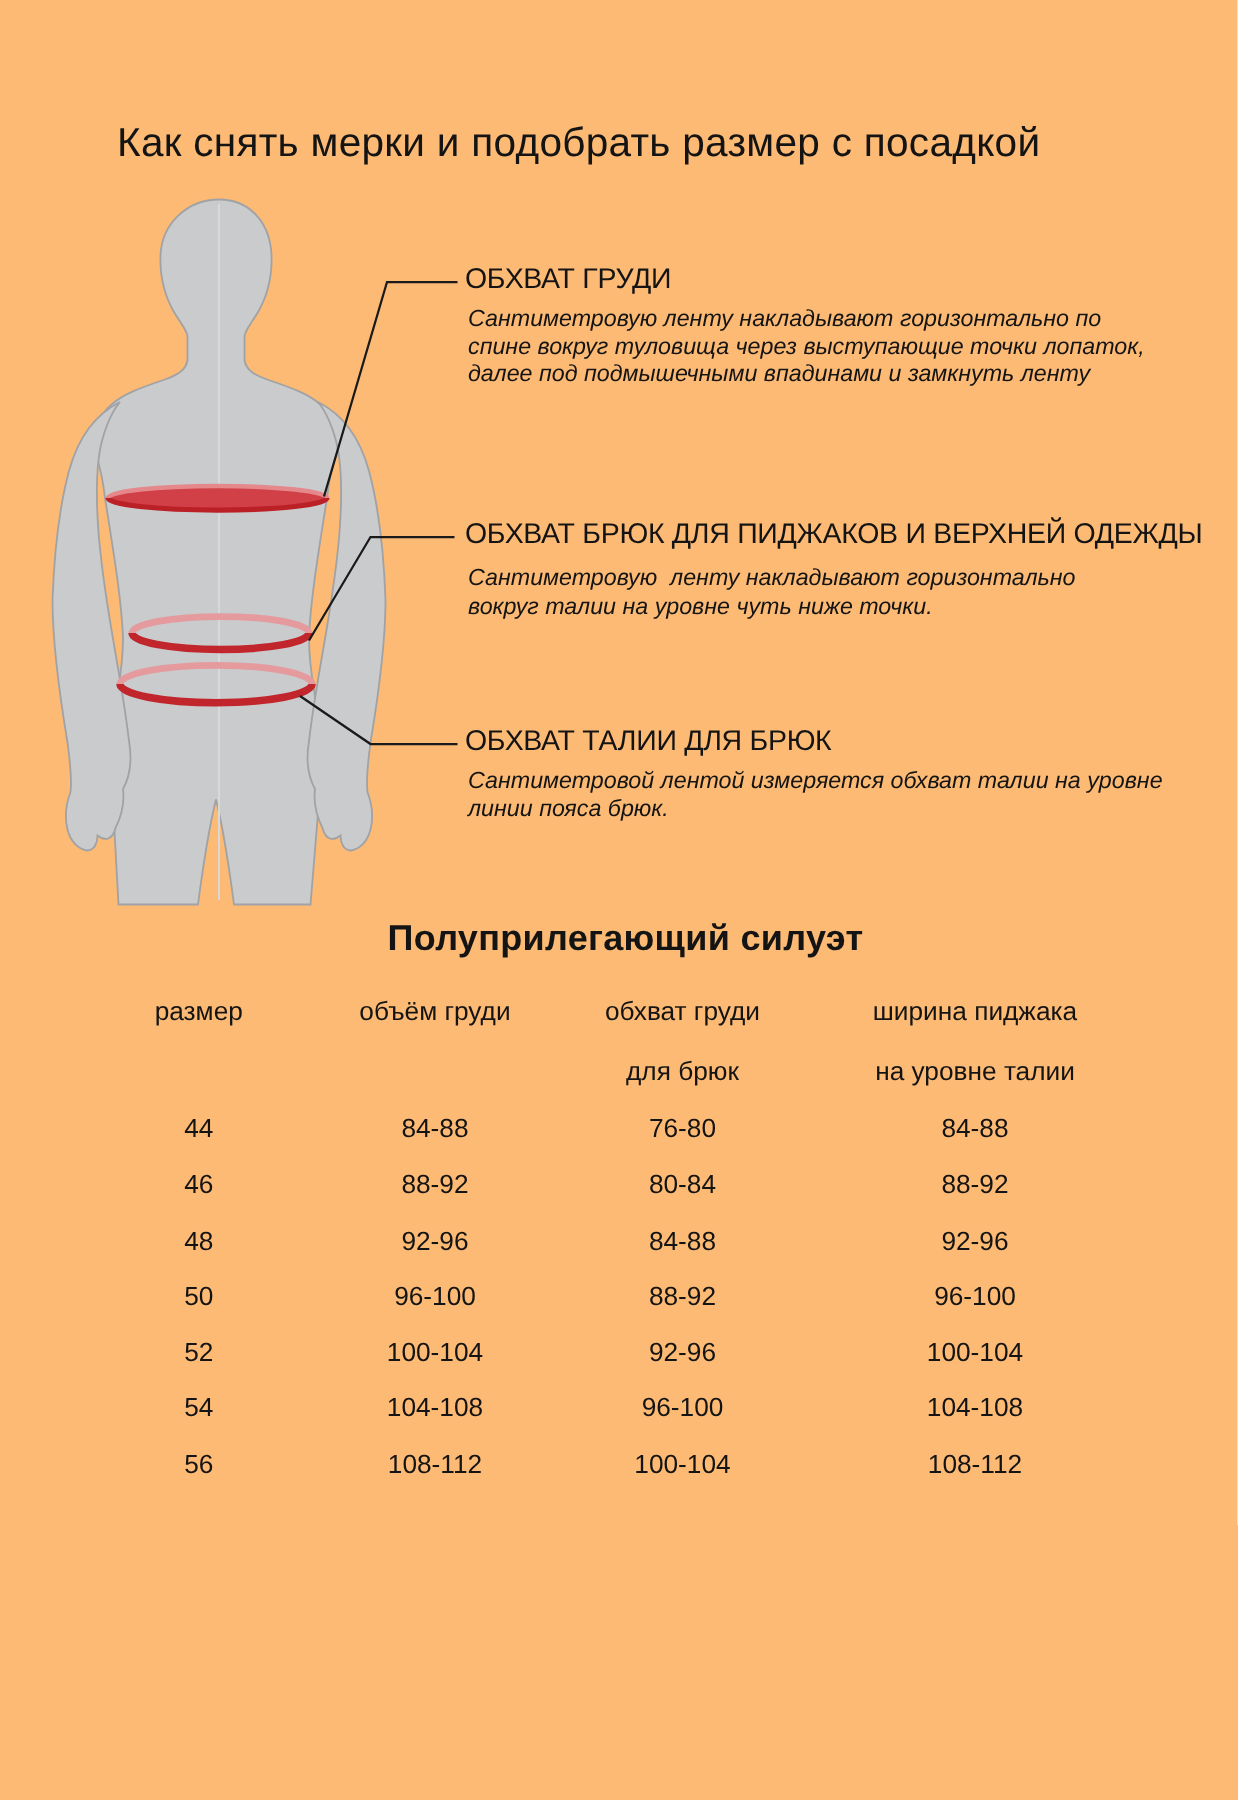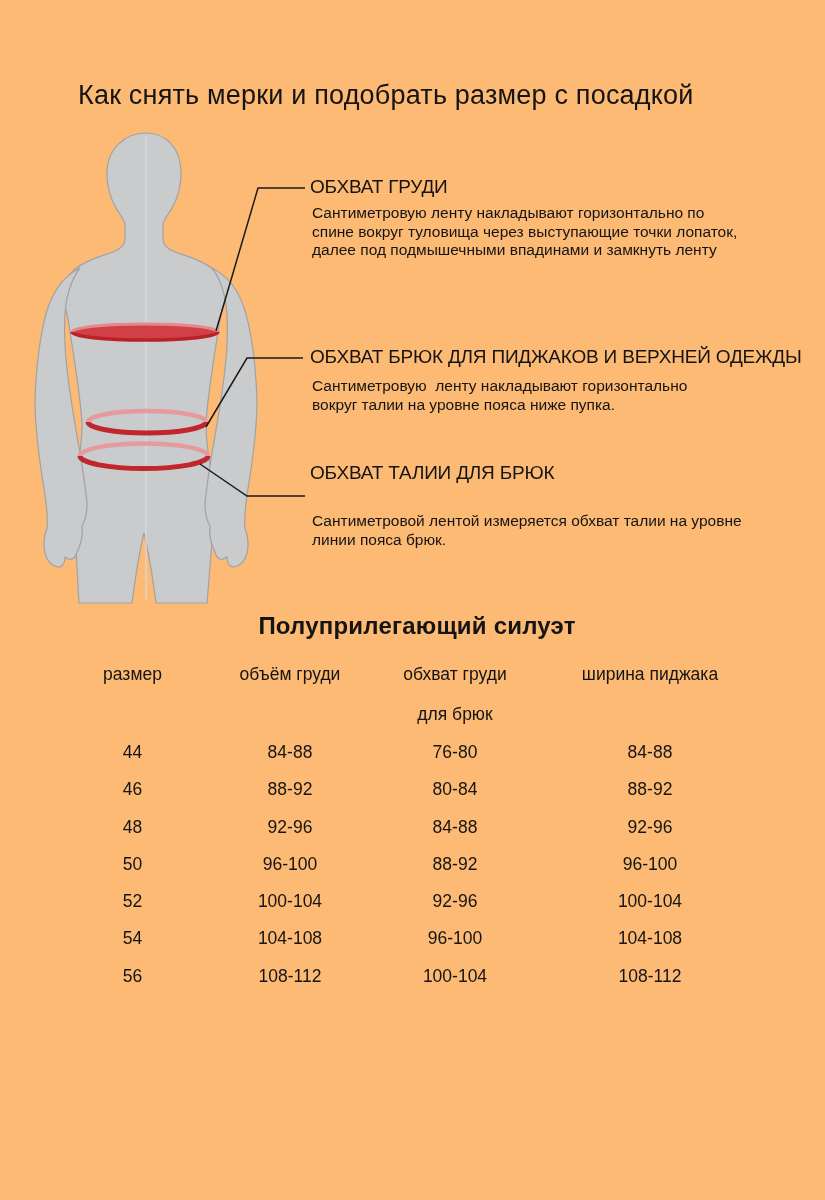--- a/index.html
+++ b/index.html
@@ -33,21 +33,21 @@
     font-weight: 400;
     letter-spacing: -0.2px;
     white-space: nowrap;
   }
   .m-desc {
     left: 312px;
     font-size: 15.5px;
     line-height: 18.6px;
     font-weight: 400;
   }
-  .desc-line { white-space: pre; }
+  .desc-line { white-space: pre; font-style: italic; }
 
   .subtitle {
     left: 177px; top: 612px;
     width: 480px;
     text-align: center;
     font-size: 24px;
     font-weight: 700;
     letter-spacing: 0.2px;
   }
 
@@ -157,42 +157,43 @@
   <div class="abs m-heading" style="top:176px">ОБХВАТ ГРУДИ</div>
   <div class="abs m-desc" style="top:204px">
     <div class="desc-line">Сантиметровую ленту накладывают горизонтально по</div>
     <div class="desc-line">спине вокруг туловища через выступающие точки лопаток,</div>
     <div class="desc-line">далее под подмышечными впадинами и замкнуть ленту</div>
   </div>
 
   <div class="abs m-heading" style="top:346px">ОБХВАТ БРЮК ДЛЯ ПИДЖАКОВ И ВЕРХНЕЙ ОДЕЖДЫ</div>
   <div class="abs m-desc" style="top:377px">
     <div class="desc-line">Сантиметровую  ленту накладывают горизонтально</div>
-    <div class="desc-line">вокруг талии на уровне пояса ниже пупка.</div>
-  </div>
-
-  <div class="abs m-heading" style="top:462px">ОБХВАТ ТАЛИИ ДЛЯ БРЮК</div>
+    <div class="desc-line">вокруг талии на уровне чуть ниже точки.</div>
+  </div>
+
+  <div class="abs m-heading" style="top:484px">ОБХВАТ ТАЛИИ ДЛЯ БРЮК</div>
   <div class="abs m-desc" style="top:512px">
     <div class="desc-line">Сантиметровой лентой измеряется обхват талии на уровне</div>
     <div class="desc-line">линии пояса брюк.</div>
   </div>
 
   <div class="abs subtitle">Полуприлегающий силуэт</div>
 
   <div class="abs size-table">
     <div class="t-row header1">
       <div class="t-cell c0">размер</div>
       <div class="t-cell c1">объём груди</div>
       <div class="t-cell c2">обхват груди</div>
       <div class="t-cell c3">ширина пиджака</div>
     </div>
     <div class="t-row header2">
       <div class="t-cell c0"></div>
       <div class="t-cell c1"></div>
       <div class="t-cell c2">для брюк</div>
+      <div class="t-cell c3">на уровне талии</div>
     </div>
 
     <div class="t-row data">
       <div class="t-cell c0">44</div>
       <div class="t-cell c1">84-88</div>
       <div class="t-cell c2">76-80</div>
       <div class="t-cell c3">84-88</div>
     </div>
     <div class="t-row data">
       <div class="t-cell c0">46</div>

